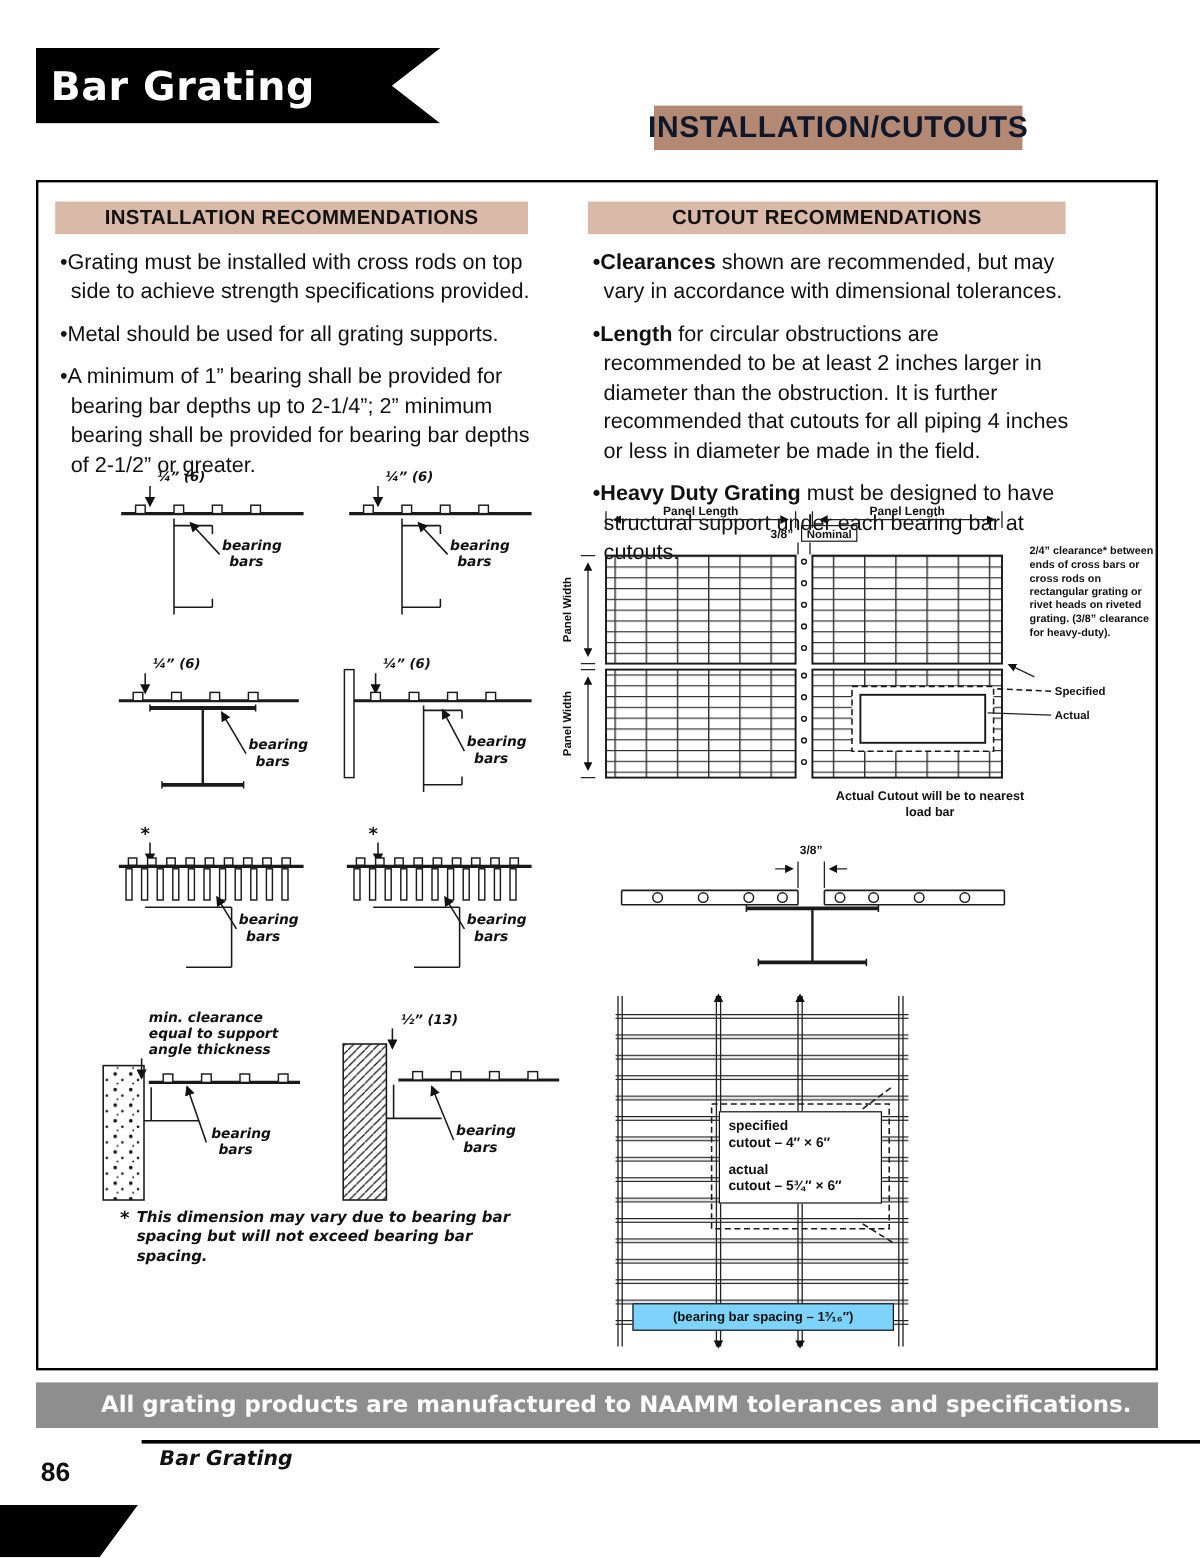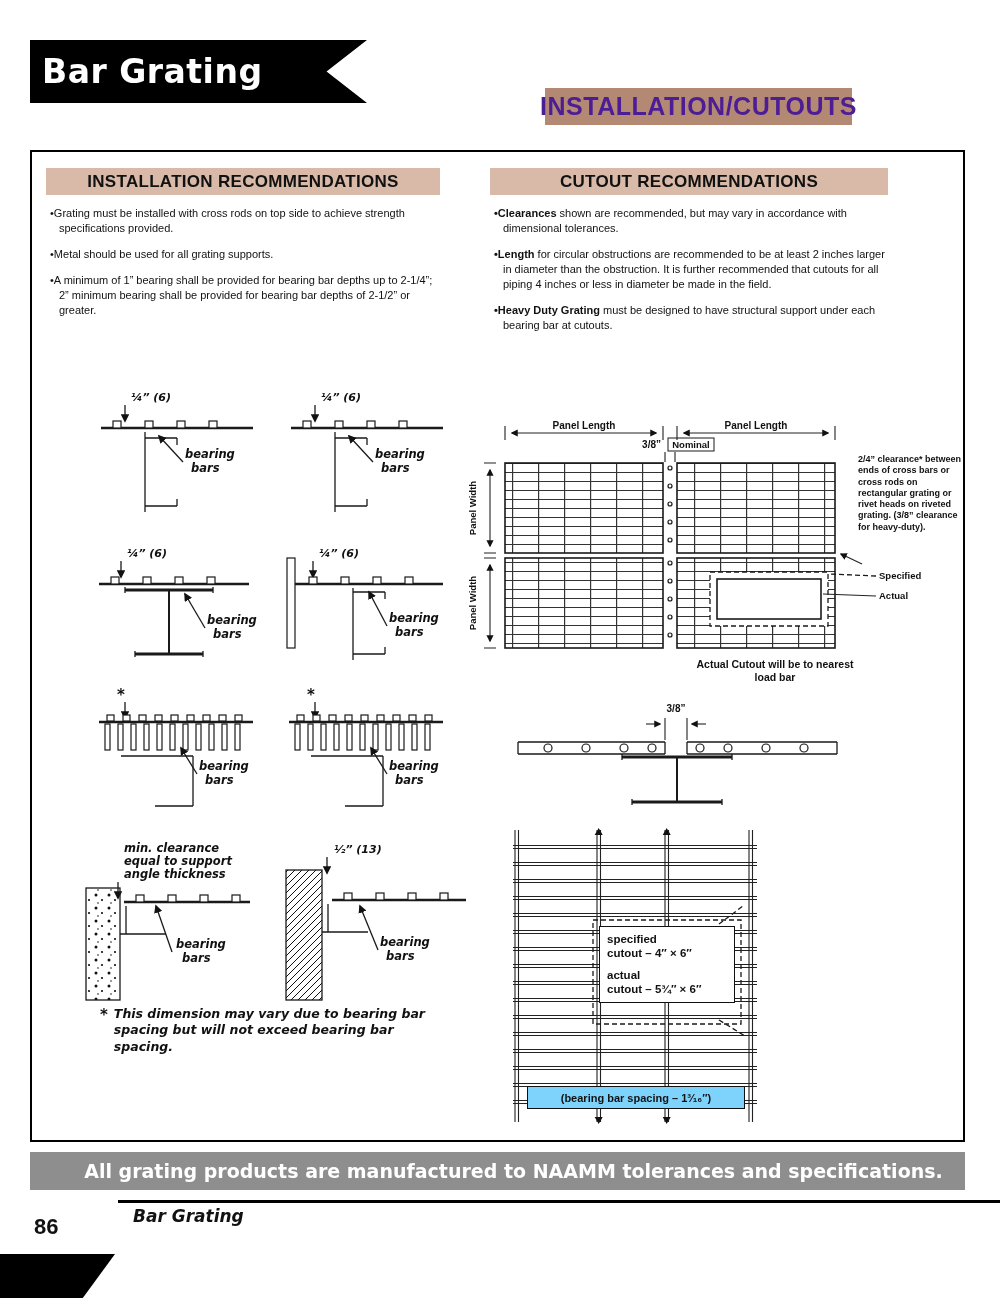--- a/index.html
+++ b/index.html
@@ -4,32 +4,32 @@
 <style>
   * { margin:0; padding:0; box-sizing:border-box; }
   html,body { background:#fff; }
   body { width:1000px; height:1298px; position:relative; font-family:"Liberation Sans",sans-serif; color:#111; overflow:hidden; }
 
   
   .brand-banner { position:absolute; left:30px; top:40px; width:337px; height:63px; background:#000;
     clip-path:polygon(0 0,100% 0,88% 50%,100% 100%,0 100%); display:flex; align-items:center; padding-left:12px; }
   .brand-text { color:#fff; font-family:"DejaVu Sans",sans-serif; font-weight:bold; font-size:33px; letter-spacing:.5px; }
   .section-banner { position:absolute; left:545px; top:88px; width:307px; height:37px; background:var(--banner_tan,#b48974);
-    color:#4c1d95; font-weight:bold; font-size:25px; display:flex; align-items:center; justify-content:center; letter-spacing:.5px; }
+    color:#0f172a; font-weight:bold; font-size:25px; display:flex; align-items:center; justify-content:center; letter-spacing:.5px; }
 
   
   .main-box { position:absolute; left:30px; top:150px; width:935px; height:992px; border:2.5px solid #000; }
   .col-header { position:absolute; height:27px; background:var(--header_tan,#d9b9a7); color:#111; font-weight:bold;
     font-size:17px; display:flex; align-items:center; justify-content:center; letter-spacing:.3px; }
   .col-header.left { left:14px; top:16px; width:394px; }
   .col-header.right { left:458px; top:16px; width:398px; }
   .bullets { position:absolute; }
   .bullets.left { left:18px; top:54px; width:392px; }
   .bullets.right { left:462px; top:54px; width:400px; }
-  .bullets p { font-size:11px; line-height:1.36; margin:0 0 11px 0; padding-left:9px; text-indent:-9px; }
+  .bullets p { font-size:18px; line-height:1.36; margin:0 0 11px 0; padding-left:9px; text-indent:-9px; }
 
   
   .fig { position:absolute; }
   .ft  { font:italic bold 11px "DejaVu Sans",sans-serif; fill:#111; }
   .fl  { font:italic bold 11.5px "DejaVu Sans",sans-serif; fill:#111; }
   .fst { font:bold 15px "DejaVu Sans",sans-serif; fill:#111; }
   .dt  { font:bold 10px "Liberation Sans",sans-serif; fill:#111; }
   .dt9 { font:bold 9.5px "Liberation Sans",sans-serif; fill:#111; }
   .ln  { stroke:#1a1a1a; stroke-width:1.3; fill:none; }
   .lnw { stroke:#1a1a1a; stroke-width:2; fill:none; }

